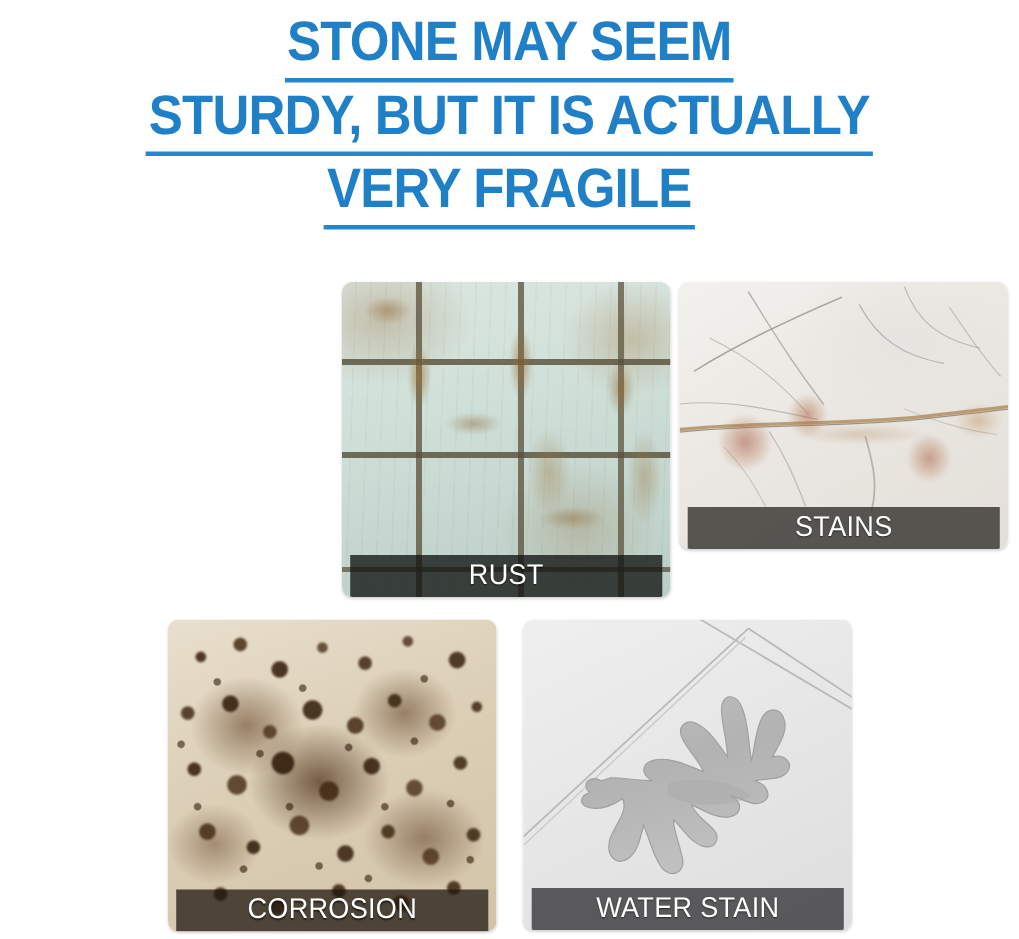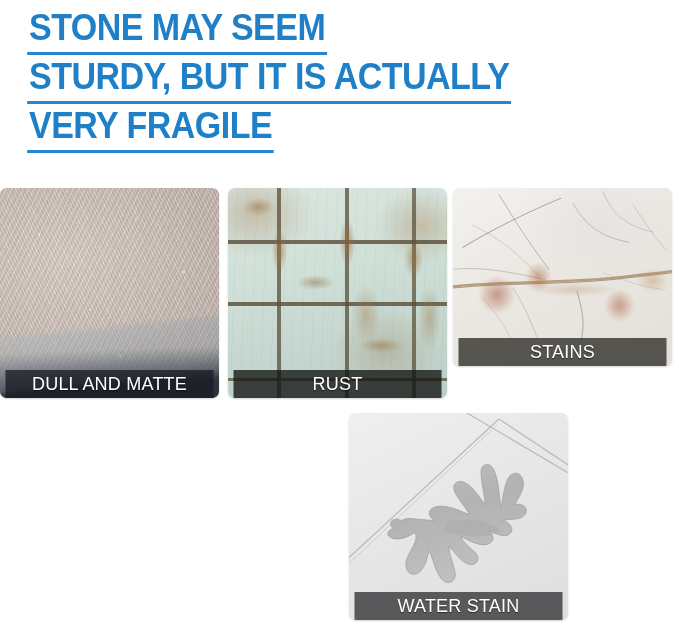--- a/index.html
+++ b/index.html
@@ -17,20 +17,21 @@
     -webkit-font-smoothing: antialiased;
   }
 
   
   .headline {
     position: absolute;
     left: 0;
     top: 0;
     width: 679px;
     padding-top: 6px;
+    text-align: center;
   }
   .headline-line {
     display: block;
     position: relative;
     color: #1f80c8;
     font-family: "Liberation Sans Narrow", "Liberation Sans", sans-serif;
     font-weight: 700;
     font-size: 38px;
     line-height: 44px;
     letter-spacing: -0.6px;
@@ -312,24 +313,20 @@
 <body>
 
 <div class="headline">
   <div class="headline-line hl-1"><span class="txt">STONE MAY SEEM</span></div>
   <div class="headline-line hl-2"><span class="txt">STURDY, BUT IT IS ACTUALLY</span></div>
   <div class="headline-line hl-3"><span class="txt">VERY FRAGILE</span></div>
 </div>
 
 <div class="tile-grid">
 
-  <div class="tile" id="tile-dull">
-    <div class="tile-art art-dull"></div>
-    <div class="caption cap-dark">DULL AND MATTE</div>
-  </div>
 
   <div class="tile" id="tile-rust">
     <div class="tile-art art-rust">
       <div class="rust-grout"></div>
       <div class="rust-stain"></div>
       <div class="rust-drips"></div>
     </div>
     <div class="caption cap-dark2">RUST</div>
   </div>
 
@@ -353,20 +350,27 @@
 
           <path d="M0 116 C 50 110, 110 112, 160 106 C 190 102, 206 100, 219 98" stroke="#b08f63" stroke-width="2.6" fill="none" opacity="0.85"></path>
           <path d="M0 118 C 50 112, 110 114, 160 108 C 190 104, 206 102, 219 100" stroke="#6b5a44" stroke-width="1" fill="none" opacity="0.6"></path>
         </svg>
       </div>
       <div class="stain-blots"></div>
     </div>
     <div class="caption cap-gray">STAINS</div>
   </div>
 
+  <div class="tile" id="tile-corrosion">
+    <div class="tile-art art-corrosion">
+      <div class="corrosion-specks"></div>
+      <div class="corrosion-specks2"></div>
+    </div>
+    <div class="caption cap-brown">CORROSION</div>
+  </div>
 
   <div class="tile" id="tile-water">
     <div class="tile-art art-water">
       <div class="water-grout">
         <svg viewBox="0 0 219 208" preserveAspectRatio="none">
           <g stroke="#b9b9b9" stroke-width="1.2" fill="none">
             <path d="M-5 150 L 150 6"></path>
             <path d="M118 0 L 219 60"></path>
             <path d="M150 6 L 219 52"></path>
           </g>

